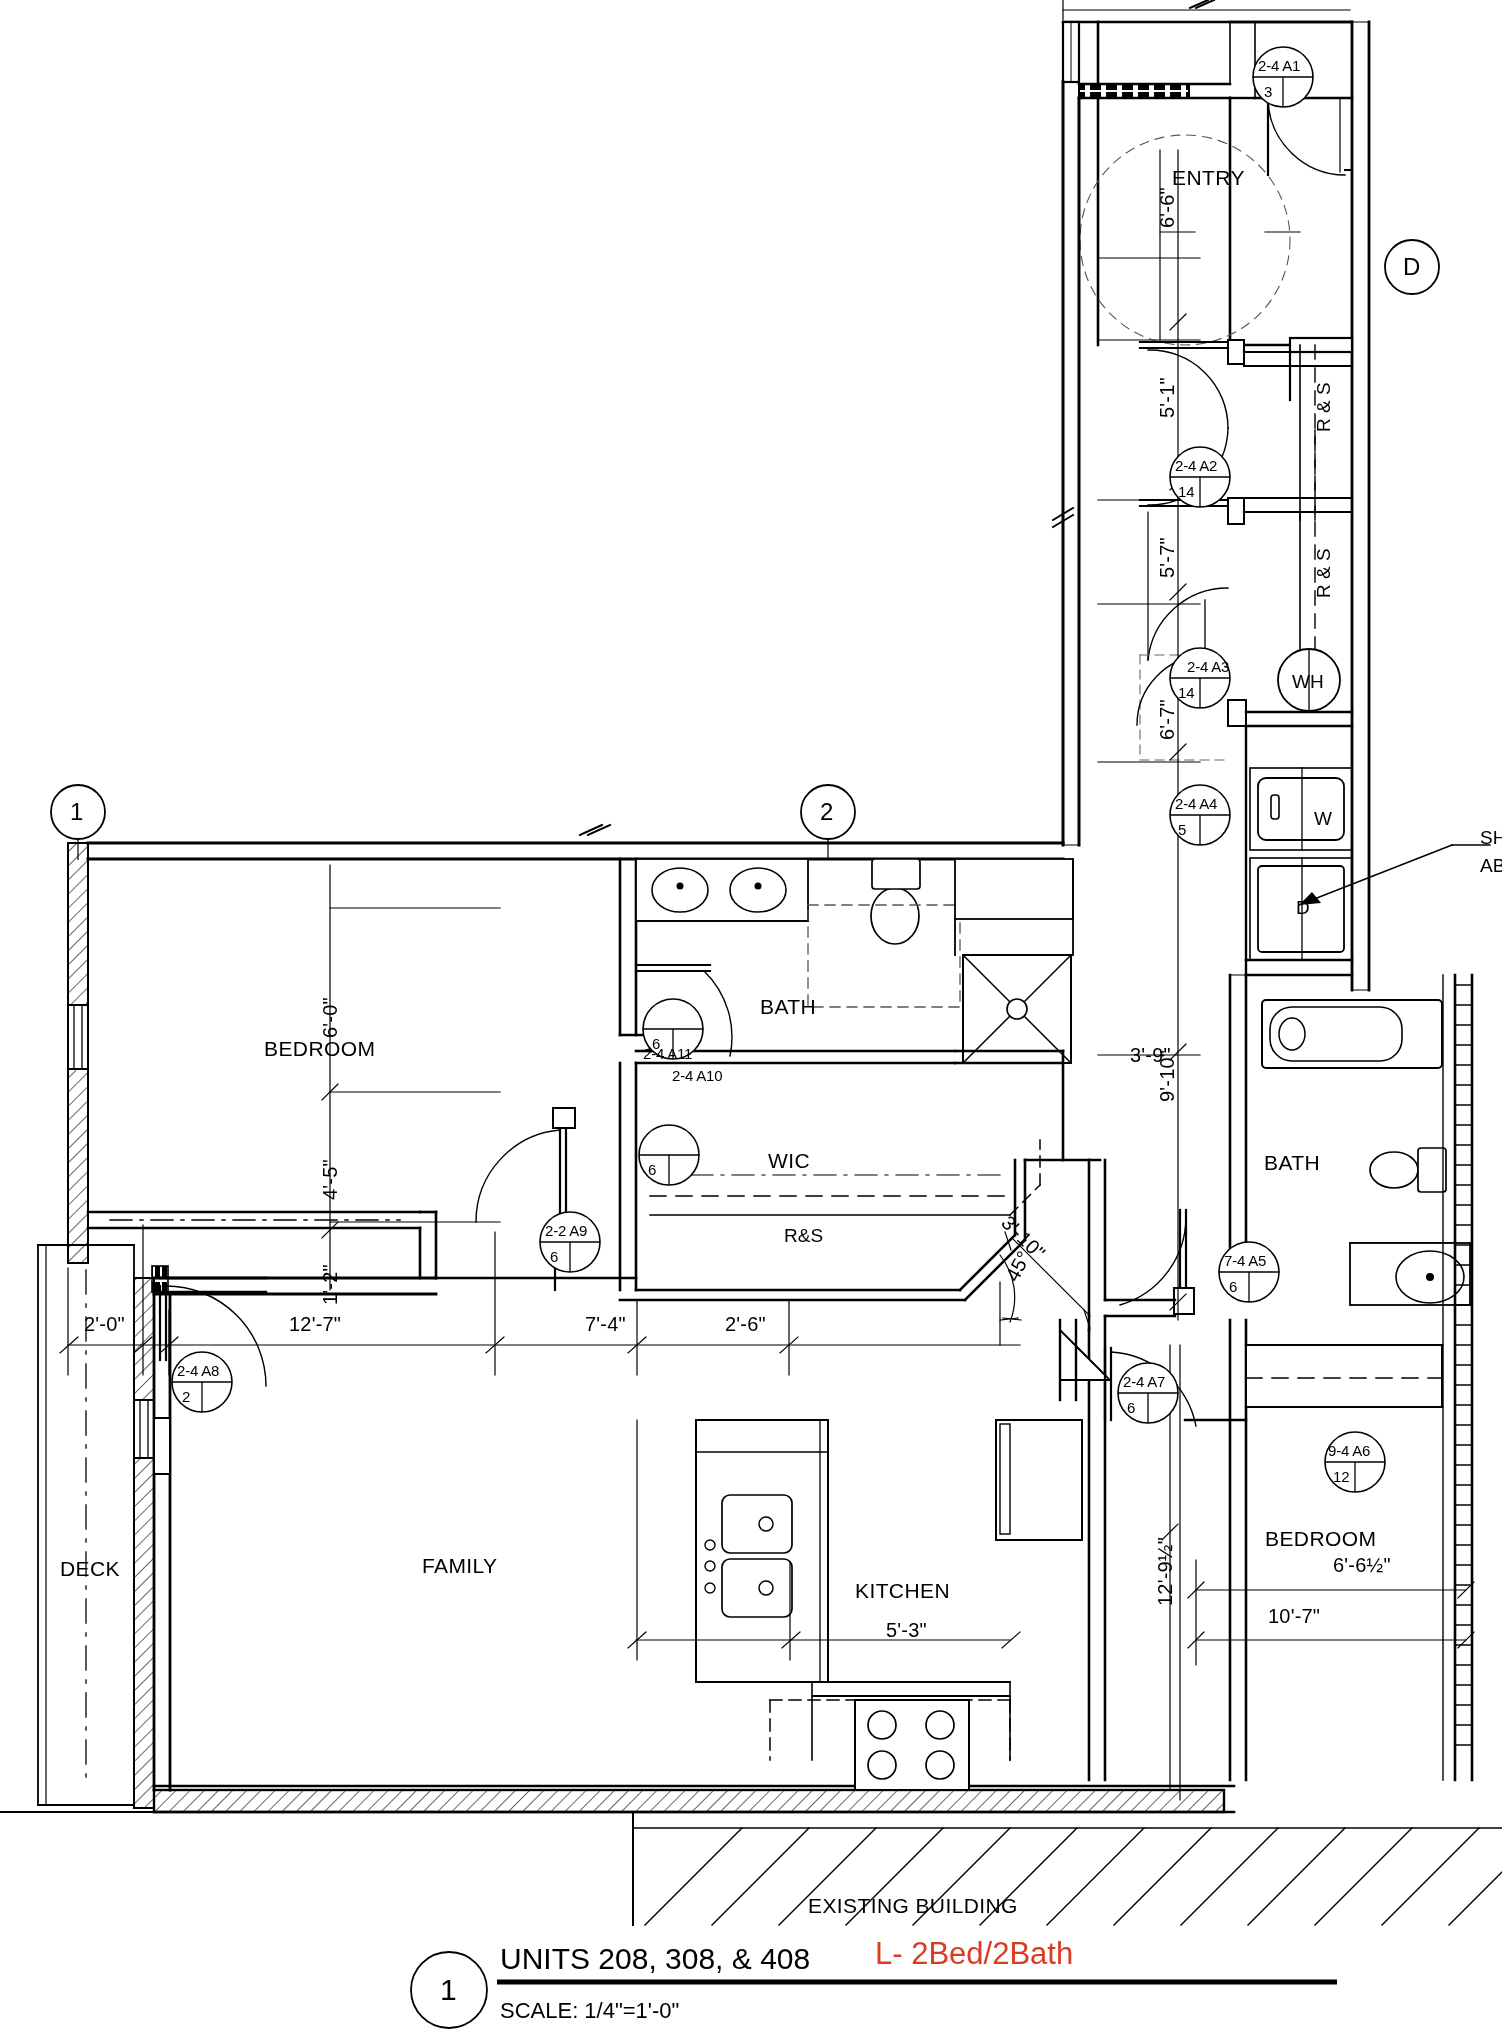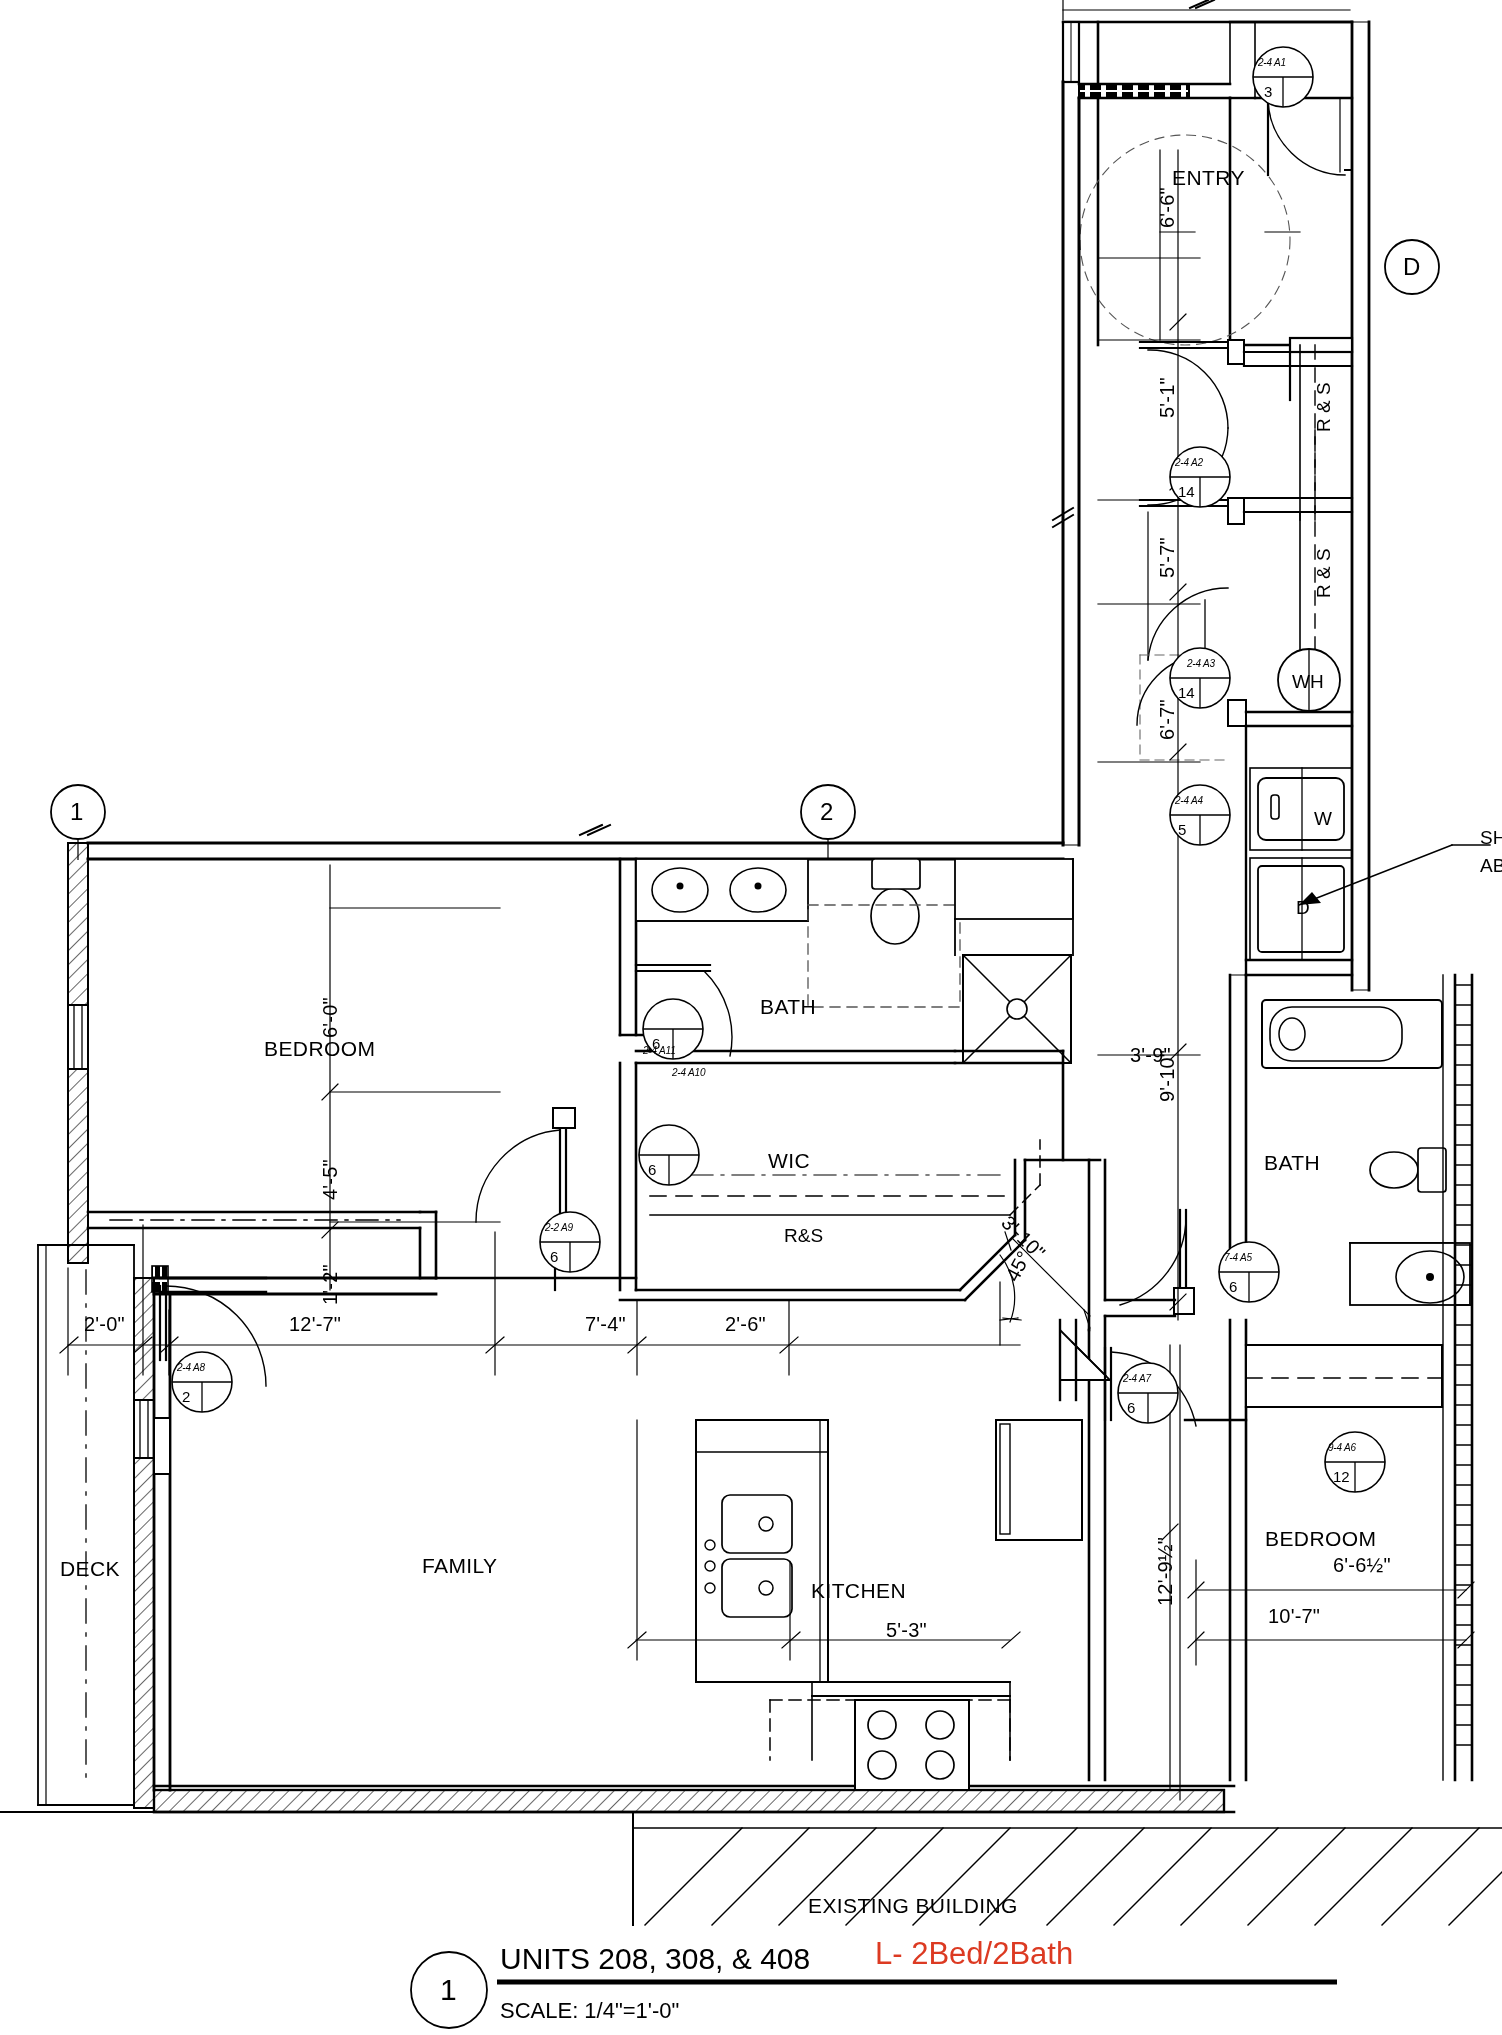--- a/index.html
+++ b/index.html
@@ -27,21 +27,21 @@
   }
   .lbl {
     position: absolute;
     font-family: "Liberation Sans", sans-serif;
     white-space: nowrap;
     line-height: 1;
   }
   .room-label { font-size: 21px; letter-spacing: .4px; }
   .dim-label  { font-size: 20px; letter-spacing: .2px; }
   .small-label{ font-size: 19px; }
-  .tag-text   { font-size: 10px; letter-spacing: -.2px; font-style: italic; }
+  .tag-text   { font-size: 15px; letter-spacing: -.2px; }
   .tag-text-sm{ font-size: 15px; }
   .grid-text  { font-size: 24px; }
   .vert       { transform-origin: 0 0; }
   .title-main { font-size: 30px; }
   .title-sub  { font-size: 22px; }
   .title-red  { font-size: 31px; }
 </style>
 </head>
 <body>
 
@@ -540,21 +540,21 @@
   <div class="lbl grid-text" style="left:70px; top:800px;">1</div>
   <div class="lbl grid-text" style="left:820px; top:800px;">2</div>
   <div class="lbl grid-text" style="left:1403px; top:255px;">D</div>
 
   <div class="lbl room-label" style="left:1172px; top:167px;">ENTRY</div>
   <div class="lbl room-label" style="left:264px; top:1038px;">BEDROOM</div>
   <div class="lbl room-label" style="left:760px; top:996px;">BATH</div>
   <div class="lbl room-label" style="left:768px; top:1150px;">WIC</div>
   <div class="lbl room-label" style="left:60px; top:1558px;">DECK</div>
   <div class="lbl room-label" style="left:406px; top:1555px;margin-left:16px;">FAMILY</div>
-  <div class="lbl room-label" style="left:811px; top:1580px;">KITCHEN</div>
+  <div class="lbl room-label" style="left:855px; top:1580px;">KITCHEN</div>
   <div class="lbl room-label" style="left:1264px; top:1152px;">BATH</div>
   <div class="lbl room-label" style="left:1265px; top:1528px;">BEDROOM</div>
 
   <div class="lbl small-label" style="left:1292px; top:672px;">WH</div>
   <div class="lbl small-label" style="left:1314px; top:809px;">W</div>
   <div class="lbl small-label" style="left:1296px; top:898px;">D</div>
 
   <div class="lbl small-label vert" style="left:1314px; top:432px; transform:rotate(-90deg);">R &amp; S</div>
   <div class="lbl small-label vert" style="left:1314px; top:598px; transform:rotate(-90deg);">R &amp; S</div>
   <div class="lbl small-label" style="left:784px; top:1226px;">R&amp;S</div>

